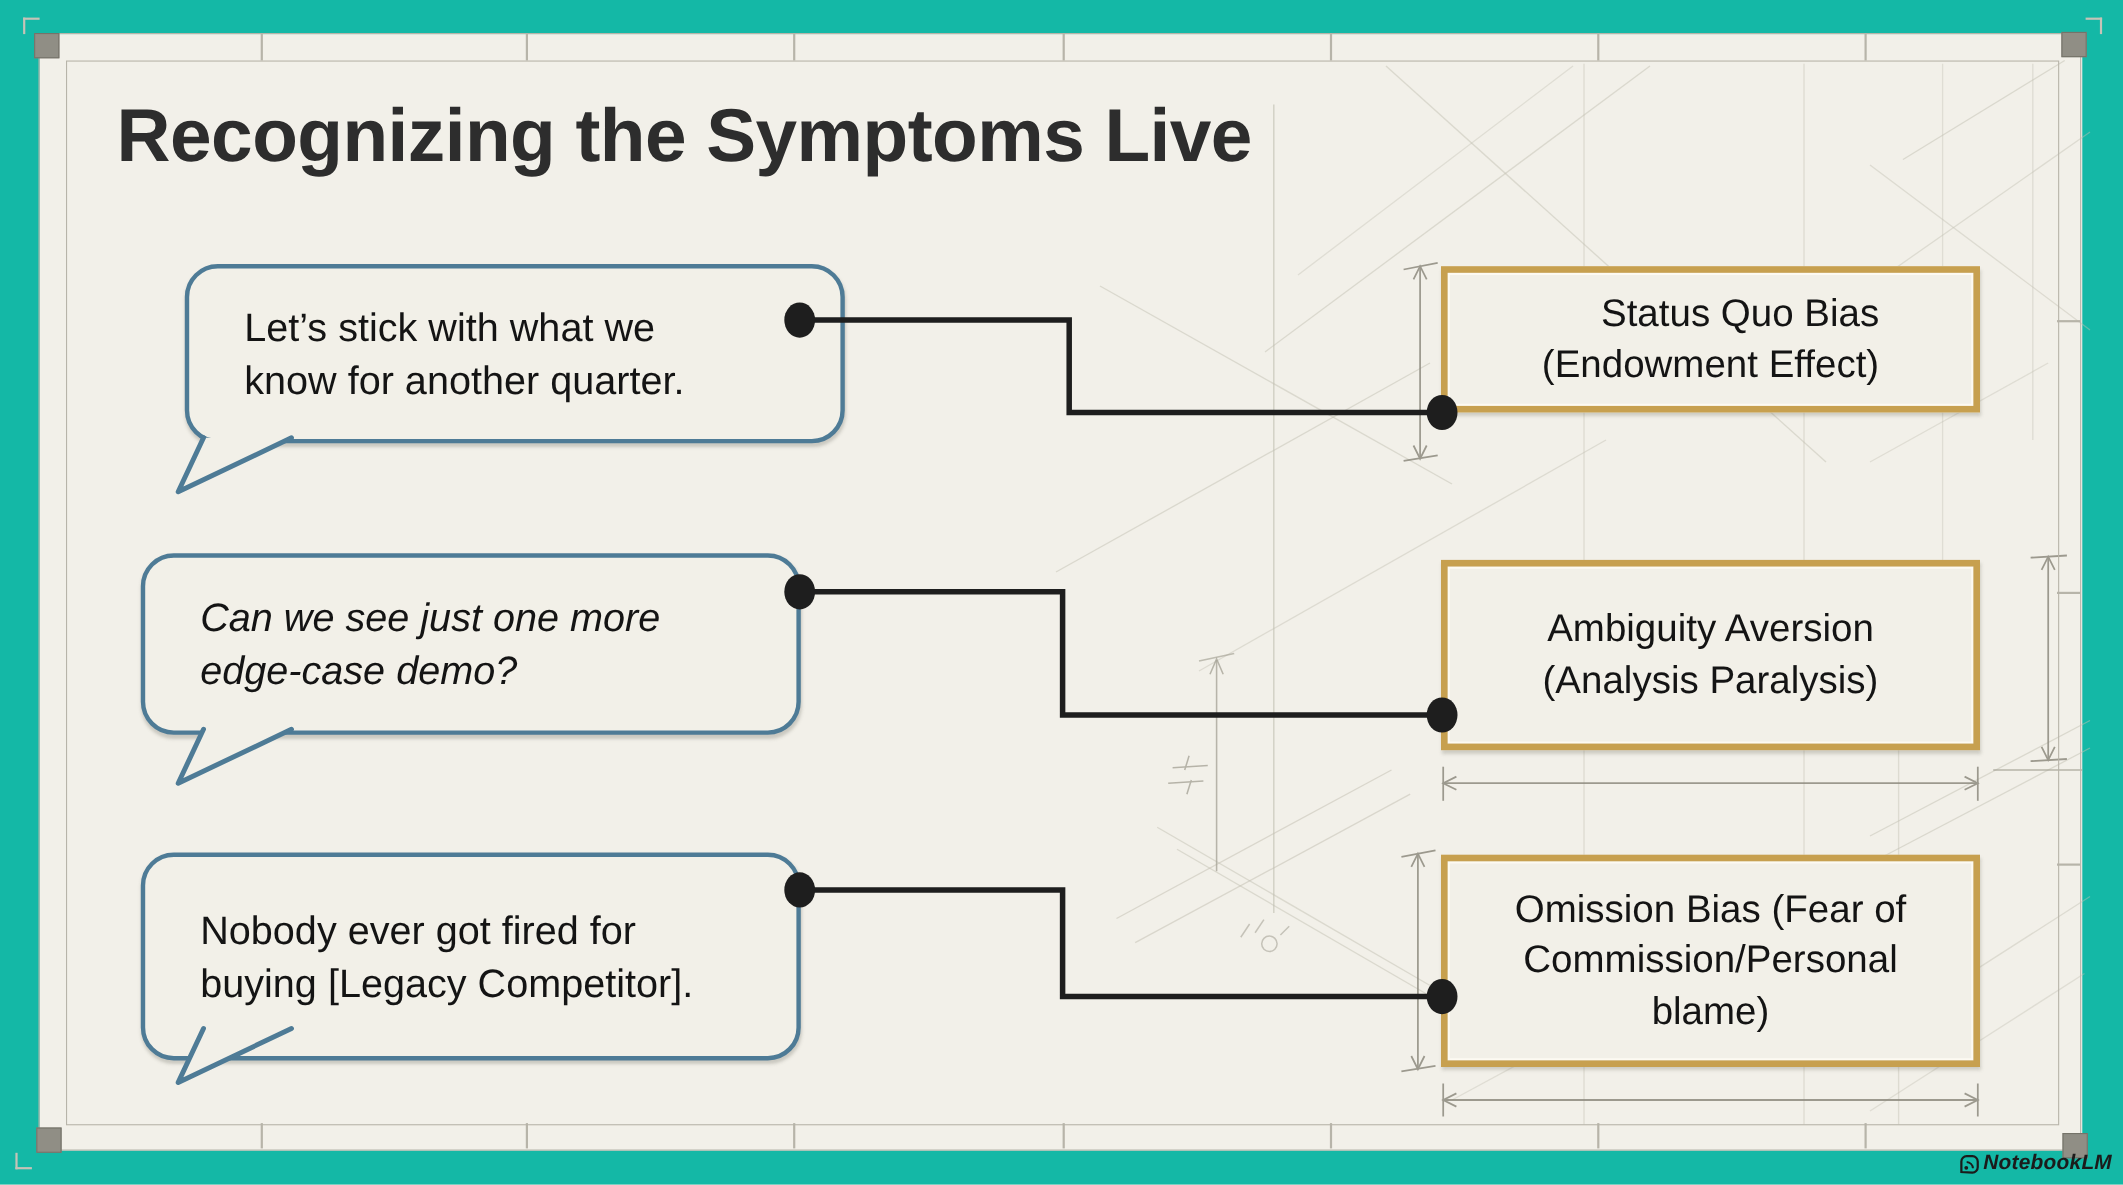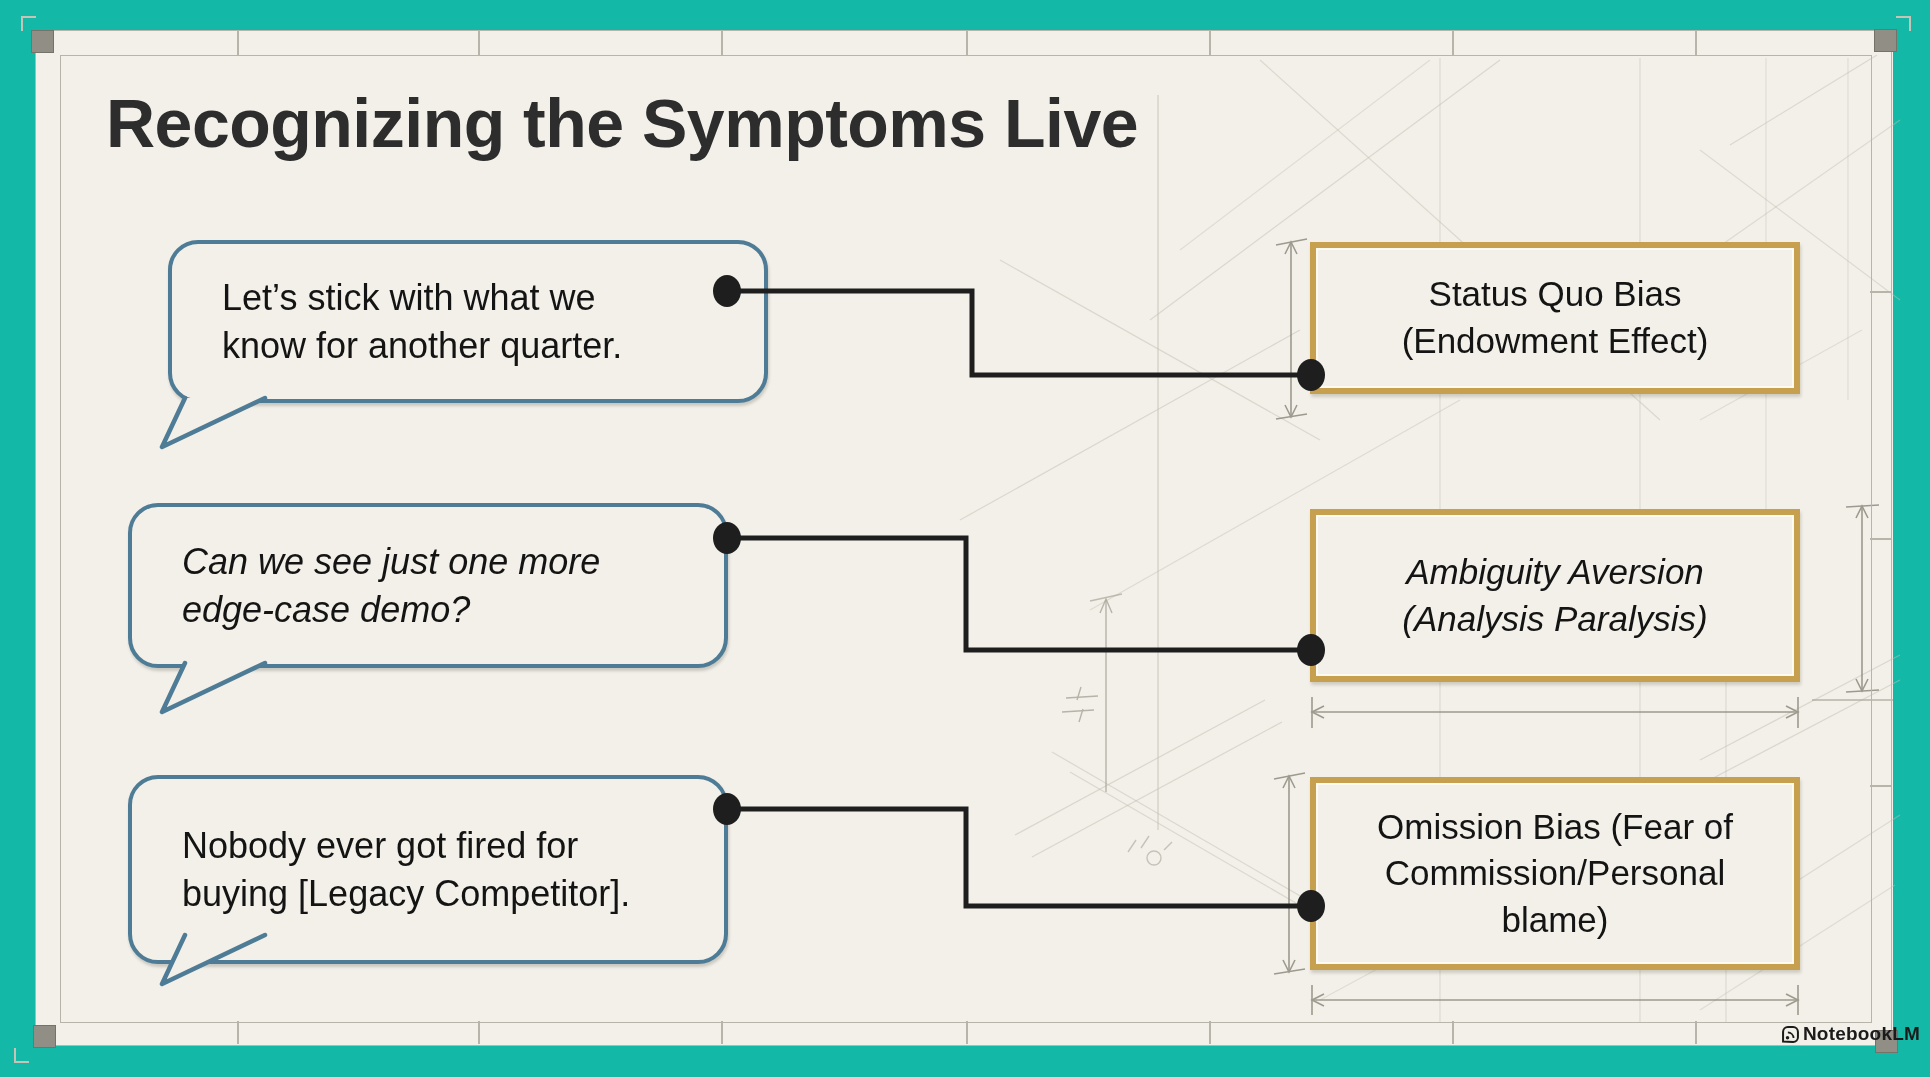--- a/index.html
+++ b/index.html
@@ -17,21 +17,21 @@
   .bubble{position:absolute;left:128px;width:600px;box-sizing:border-box;background:#f2f0e8;
     border:4.5px solid #4e7b96;border-radius:30px;display:flex;align-items:center;
     padding:10px 34px 10px 50px;box-shadow:1px 3px 3px rgba(110,110,98,.3);}
   .bubble .txt{font-size:36px;line-height:1.32;color:#141414;font-weight:500;white-space:pre-line;}
   
   .bias-box{position:absolute;left:1310px;width:490px;box-sizing:border-box;background:#f2f0e8;
     border:6px solid #c7a04f;display:flex;align-items:center;justify-content:center;text-align:center;
     box-shadow:inset 0 0 0 2px rgba(255,252,243,.85),1px 3px 3px rgba(110,110,98,.28);}
   .bias-box .txt{font-size:35px;line-height:1.33;color:#141414;font-weight:500;white-space:pre-line;padding:0 14px;}
   
-  .brand{position:absolute;right:10px;top:1023px;display:flex;align-items:center;gap:2px;color:#1b1b1b;}
+  .brand{position:absolute;right:10px;top:1047px;display:flex;align-items:center;gap:2px;color:#1b1b1b;font-style:italic;}
   .brand .name{font-size:19px;font-weight:700;letter-spacing:0.2px;}
 </style>
 </head>
 <body>
 
 <div class="stage">
 
   <div class="slide-surface"></div>
 
   <svg class="overlay" width="1930" height="1077">
@@ -156,25 +156,25 @@
   </div>
   <div class="bubble" style="top:503px;height:165px;font-style:italic;">
     <span class="txt">Can we see just one more
 edge-case demo?</span>
   </div>
   <div class="bubble" style="top:775px;height:189px;">
     <span class="txt">Nobody ever got fired for
 buying [Legacy Competitor].</span>
   </div>
 
-  <div class="bias-box" style="top:242px;height:152px;">
+  <div class="bias-box" style="top:242px;height:133px;text-align:right;">
     <span class="txt">Status Quo Bias
 (Endowment Effect)</span>
   </div>
-  <div class="bias-box" style="top:509px;height:173px;font-style:italic;">
+  <div class="bias-box" style="top:509px;height:173px;">
     <span class="txt">Ambiguity Aversion
 (Analysis Paralysis)</span>
   </div>
   <div class="bias-box" style="top:777px;height:193px;">
     <span class="txt">Omission Bias (Fear of
 Commission/Personal
 blame)</span>
   </div>
 
   <svg class="overlay" width="1930" height="1077">

